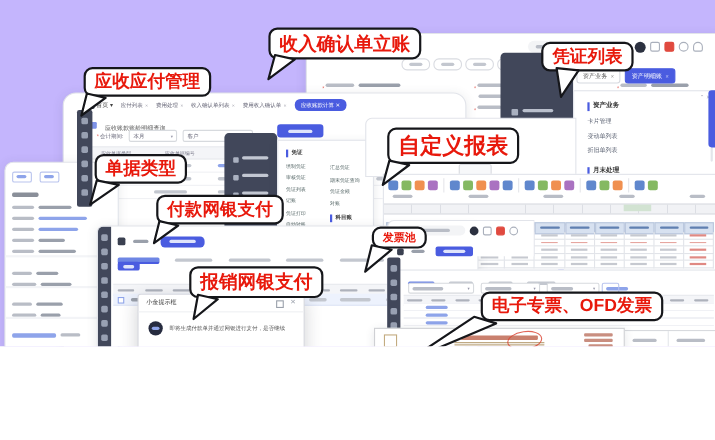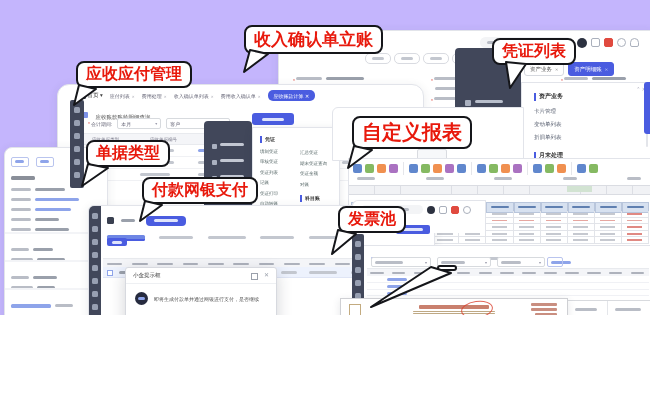--- a/index.html
+++ b/index.html
@@ -684,25 +684,32 @@
     <svg width="28" height="26" style="left:-8px;bottom:-23px" viewBox="0 0 28 26">
         <polygon points="2,24 8,2 26,6" fill="#fff" stroke="#15161a" stroke-width="2" stroke-linejoin="round"></polygon>
       </svg>
   </div>
   <div class="callout" style="left:142px;top:177px;font-size:16px">
     <span>付款网银支付</span>
     <svg width="26" height="24" style="left:-6px;bottom:-21px" viewBox="0 0 26 24">
         <polygon points="2,22 7,2 24,6" fill="#fff" stroke="#15161a" stroke-width="2" stroke-linejoin="round"></polygon>
       </svg>
   </div>
-  <div class="callout" style="left:338px;top:206px;font-size:16px">
+  <div class="callout" style="left:338px;top:206px;font-size:10px">
     <span>发票池</span>
     <svg width="28" height="28" style="left:-10px;bottom:-25px" viewBox="0 0 28 28">
         <polygon points="2,26 8,2 26,6" fill="#fff" stroke="#15161a" stroke-width="2" stroke-linejoin="round"></polygon>
       </svg>
   </div>
+  <div class="callout" style="left:172px;top:242px;font-size:17px">
+    <span>报销网银支付</span>
+    <svg width="28" height="26" style="left:-2px;bottom:-23px" viewBox="0 0 28 26">
+        <polygon points="4,24 8,2 26,6" fill="#fff" stroke="#15161a" stroke-width="2" stroke-linejoin="round"></polygon>
+      </svg>
+  </div>
   <div class="callout" style="left:437px;top:265px;font-size:16px">
+    <span>电子专票、OFD发票</span>
     <svg width="100" height="44" style="left:-70px;bottom:-40px" viewBox="0 0 100 44">
         <polygon points="2,42 62,2 82,8" fill="#fff" stroke="#15161a" stroke-width="2" stroke-linejoin="round"></polygon>
       </svg>
   </div>
 
 </div>
 
 </body></html>

